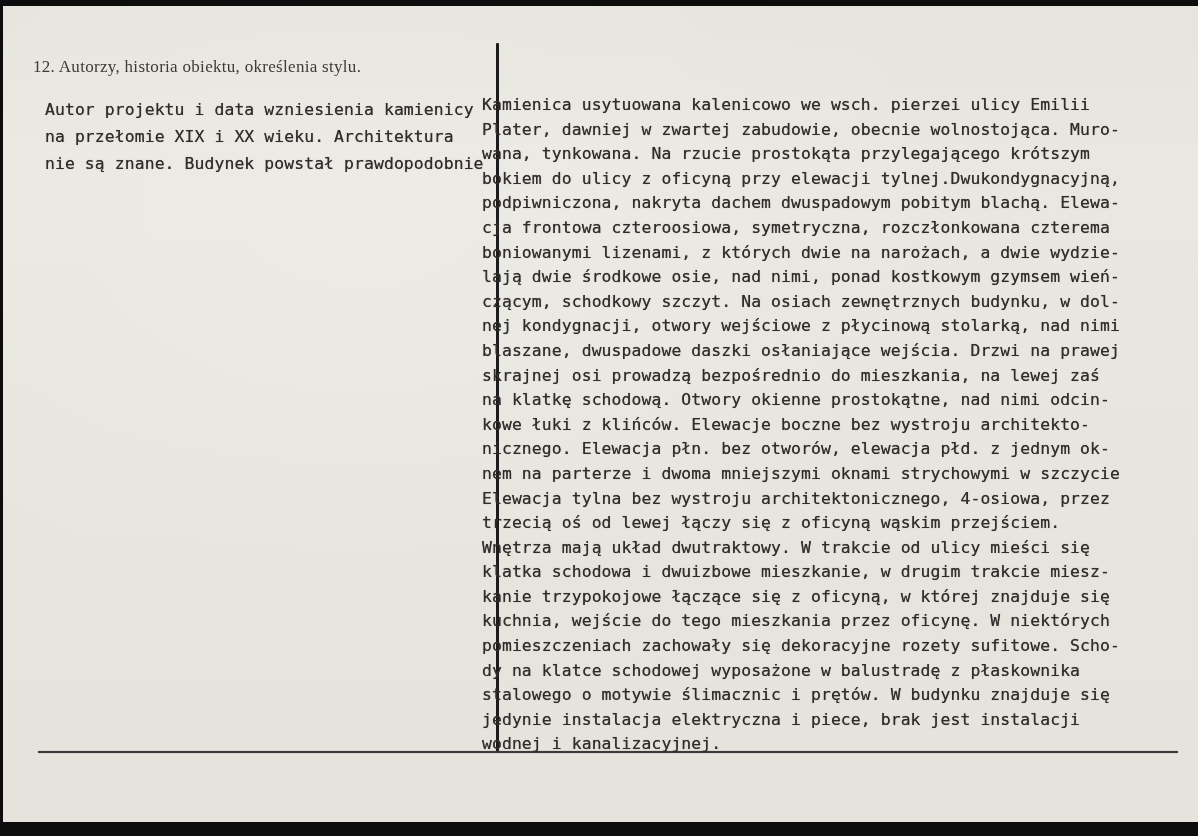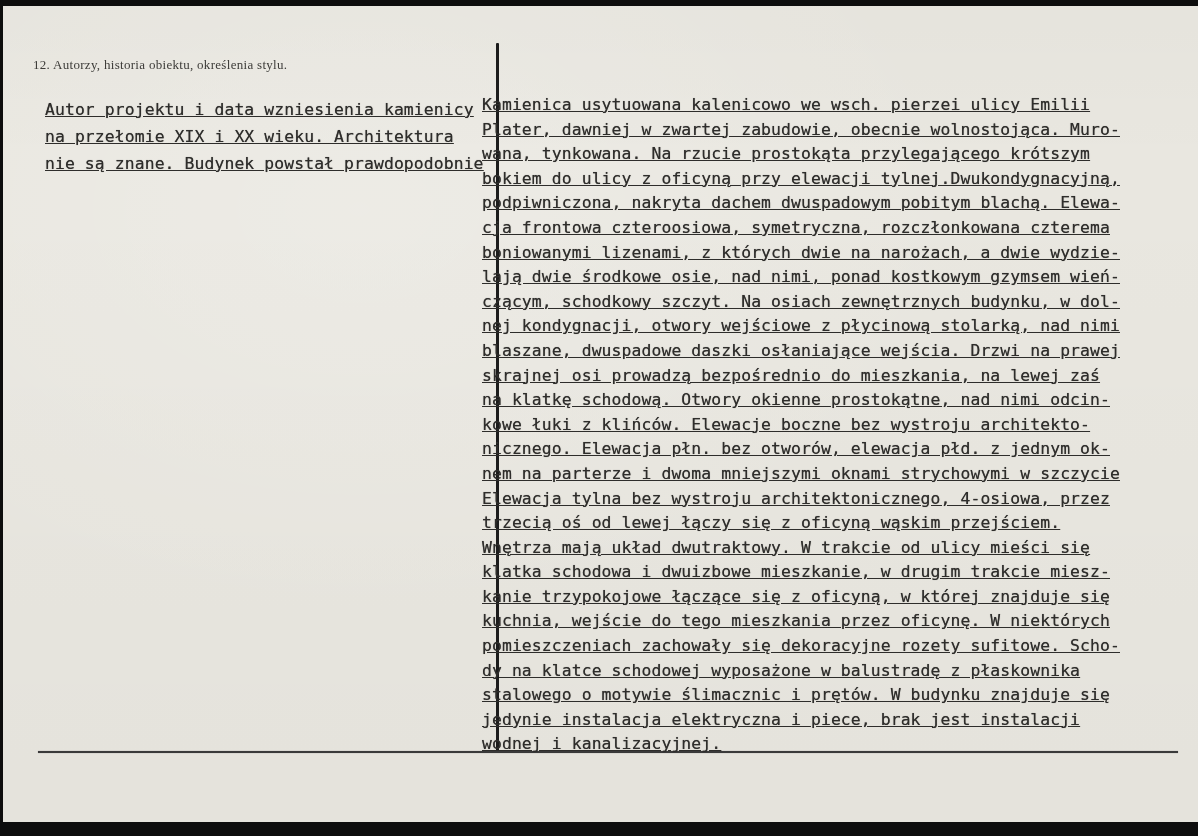--- a/index.html
+++ b/index.html
@@ -22,38 +22,37 @@
   .edge-bottom { position: absolute; left: 0; top: 822px; width: 1198px; height: 14px; background: var(--frame, #0d0d0d); }
 
   
   .v-divider   { position: absolute; left: 496px; top: 43px; width: 3px; height: 710px; background: var(--rule, #1c1c1c); border-radius: 1px; }
   .h-rule      { position: absolute; left: 38px; top: 751px; width: 1140px; height: 2px; background: #3a3a3a; box-shadow: 0 0 1px rgba(40,40,40,.6); }
 
   
   .form-heading {
     position: absolute;
     font-family: "Liberation Serif", serif;
-    font-size: 13px;
+    font-size: 17px;
     letter-spacing: 0.3px;
     color: #3c3b38;
     white-space: nowrap;
   }
   .heading-12 { left: 33px;  top: 57px; }
   .heading-13 { left: 507px; top: 56px; }
 
   
   .typed {
     position: absolute;
     font-family: "DejaVu Sans Mono", "Liberation Mono", monospace;
     font-size: 16.4px;
     color: #2e2d2b;
     letter-spacing: 0.1px;
     text-shadow: 0 0 0.7px rgba(45,44,42,0.75);
     white-space: pre;
-    text-decoration: underline;
   }
   .typed-12 { left: 45px;  top: 96px; line-height: 27px; width: 452px; }
   .typed-13 { left: 482px; top: 93px; line-height: 24.6px; width: 690px; }
   .tline { height: inherit; }
 </style>
 </head>
 <body>
 
 <div class="scan">
 

